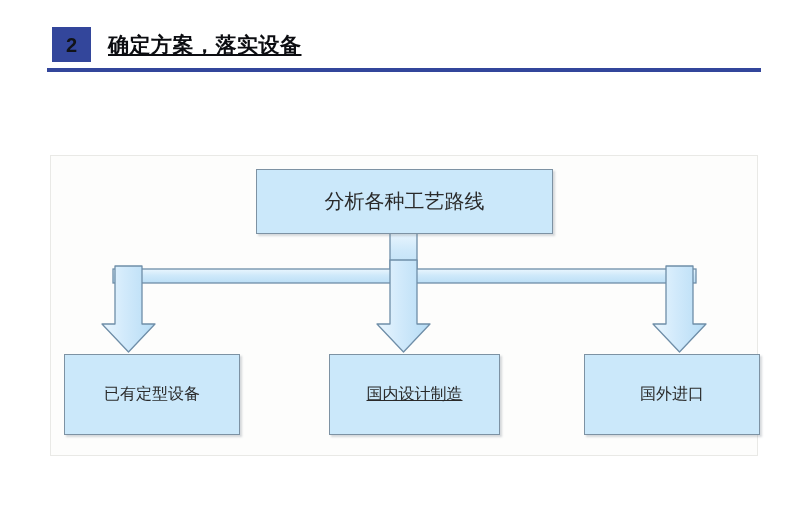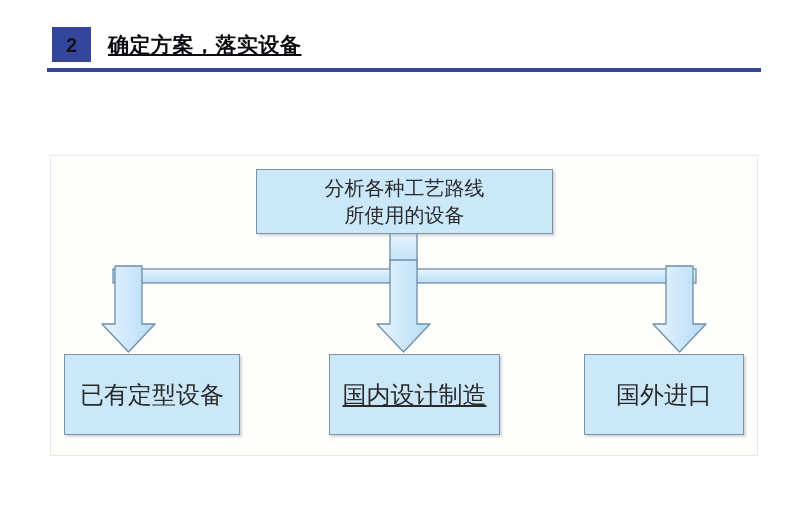--- a/index.html
+++ b/index.html
@@ -99,25 +99,25 @@
     left: 205px;
     top: 13px;
     width: 297px;
     height: 65px;
     font-size: 20px;
     line-height: 27px;
   }
   .flow-box-bottom {
     top: 198px;
     height: 81px;
-    font-size: 24px;
+    font-size: 16px;
   }
   #box-existing   { left: 13px;  width: 176px; }
   #box-domestic   { left: 278px; width: 171px; text-decoration: underline; }
-  #box-imported   { left: 533px; width: 160px; }
+  #box-imported   { left: 533px; width: 176px; }
 
   
   .box-lines { display: block; }
   .box-line  { display: block; white-space: nowrap; }
 
   
   #connectors {
     position: absolute;
     left: 0;
     top: 0;
@@ -161,21 +161,20 @@
       <path d="M 64 110 L 91 110 L 91 168 L 104 168 L 77.5 196 L 51 168 L 64 168 Z" fill="url(#arrowGrad)" stroke="#6f8ea8" stroke-width="1.3" stroke-linejoin="round"></path>
 
       <path d="M 339 104 L 366 104 L 366 168 L 379 168 L 352.5 196 L 326 168 L 339 168 Z" fill="url(#arrowGrad)" stroke="#6f8ea8" stroke-width="1.3" stroke-linejoin="round"></path>
 
       <path d="M 615 110 L 642 110 L 642 168 L 655 168 L 628.5 196 L 602 168 L 615 168 Z" fill="url(#arrowGrad)" stroke="#6f8ea8" stroke-width="1.3" stroke-linejoin="round"></path>
     </svg>
 
     <div id="box-top" class="flow-box">
       <span class="box-lines">
         <span class="box-line">分析各种工艺路线</span>
-        <span class="box-line">所使用的设备</span>
       </span>
     </div>
 
     <div id="box-existing" class="flow-box flow-box-bottom">
       <span>已有定型设备</span>
     </div>
 
     <div id="box-domestic" class="flow-box flow-box-bottom">
       <span>国内设计制造</span>
     </div>

